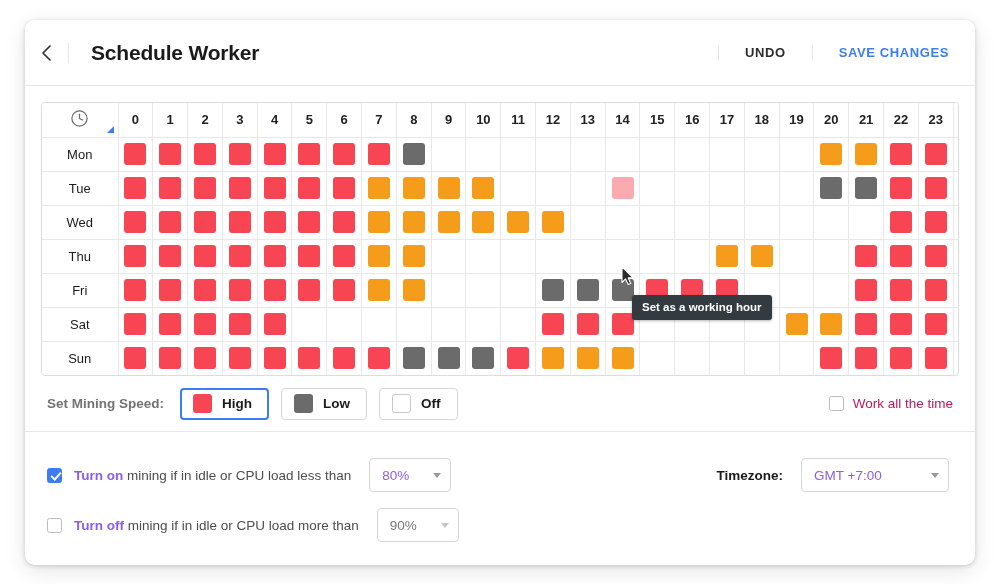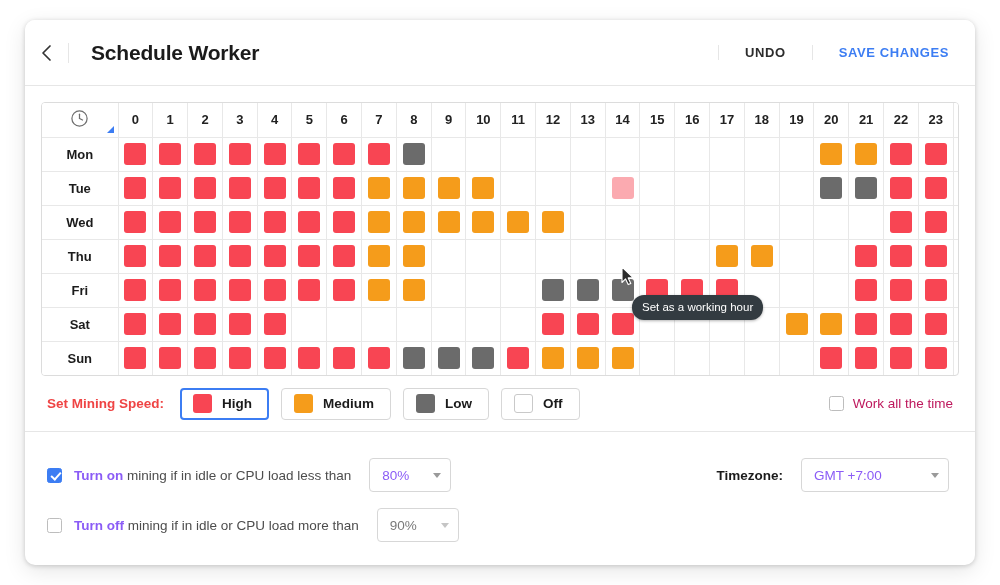--- a/index.html
+++ b/index.html
@@ -126,21 +126,21 @@
   }
   .clock-cell { position: relative; }
   .clock-cell .clock { display: inline-block; vertical-align: middle; }
   .clock-cell .tri {
     position: absolute; right: 4px; bottom: 4px;
     width: 0; height: 0;
     border-left: 7px solid transparent;
     border-bottom: 7px solid #3c7df3;
   }
   td.daylabel {
-    font-size: 13px; font-weight: bold; color: #1b1b1b;
+    font-size: 13px; font-weight: normal; color: #1b1b1b;
     text-align: left; padding-left: 14px;
     background: #fff;
   }
   td.cell { cursor: pointer; background: #fff; }
   .sw {
     width: 22px; height: 22px;
     border-radius: 3px;
     display: inline-block;
     vertical-align: middle;
   }
@@ -151,44 +151,45 @@
   td.rowcheck { cursor: pointer; }
 
   
   .tooltip {
     position: absolute;
     left: 607px; top: 209px;
     background: #333b41;
     color: #fff;
     font-size: 11.5px;
     padding: 6px 10px 7px 10px;
-    border-radius: 12px;
+    border-radius: 3px;
     white-space: nowrap;
     z-index: 30;
     box-shadow: 0 1px 3px rgba(0,0,0,.3);
+    font-weight: bold;
   }
   
   .cursor {
     position: absolute;
     left: 596px; top: 180px;
     z-index: 40;
     pointer-events: none;
   }
 
   
   .legend-row {
     display: flex; align-items: center;
     height: 56px;
     padding: 0 6px;
     border-bottom: 1px solid #e6e6e6;
     margin: 0 -16px;
     padding-left: 22px; padding-right: 22px;
   }
   .legend-label {
-    font-size: 13.5px; font-weight: bold; color: #ef4444;
+    font-size: 13.5px; font-weight: bold; color: #737373;
     margin-right: 16px;
   }
   .speed-btn {
     display: flex; align-items: center; gap: 10px;
     border: 1px solid #d7d7d7;
     border-radius: 4px;
     height: 32px;
     padding: 0 16px 0 12px;
     margin-right: 12px;
     background: #fff;
@@ -586,24 +587,20 @@
       </div>
 
       <div class="legend-row">
         <div class="legend-label">Set Mining Speed:</div>
         <div id="speed-options" style="display:flex;align-items:center;">
             <div class="speed-btn active">
               <span class="speed-chip" style="background: rgb(248, 69, 83);"></span>
               <span>High</span>
             </div>
             <div class="speed-btn">
-              <span class="speed-chip" style="background: rgb(245, 156, 27);"></span>
-              <span>Medium</span>
-            </div>
-            <div class="speed-btn">
               <span class="speed-chip" style="background: rgb(107, 107, 107);"></span>
               <span>Low</span>
             </div>
             <div class="speed-btn">
               <span class="speed-chip off"></span>
               <span>Off</span>
             </div>
           </div>
         <div class="work-all">
           <span class="cb"></span>

